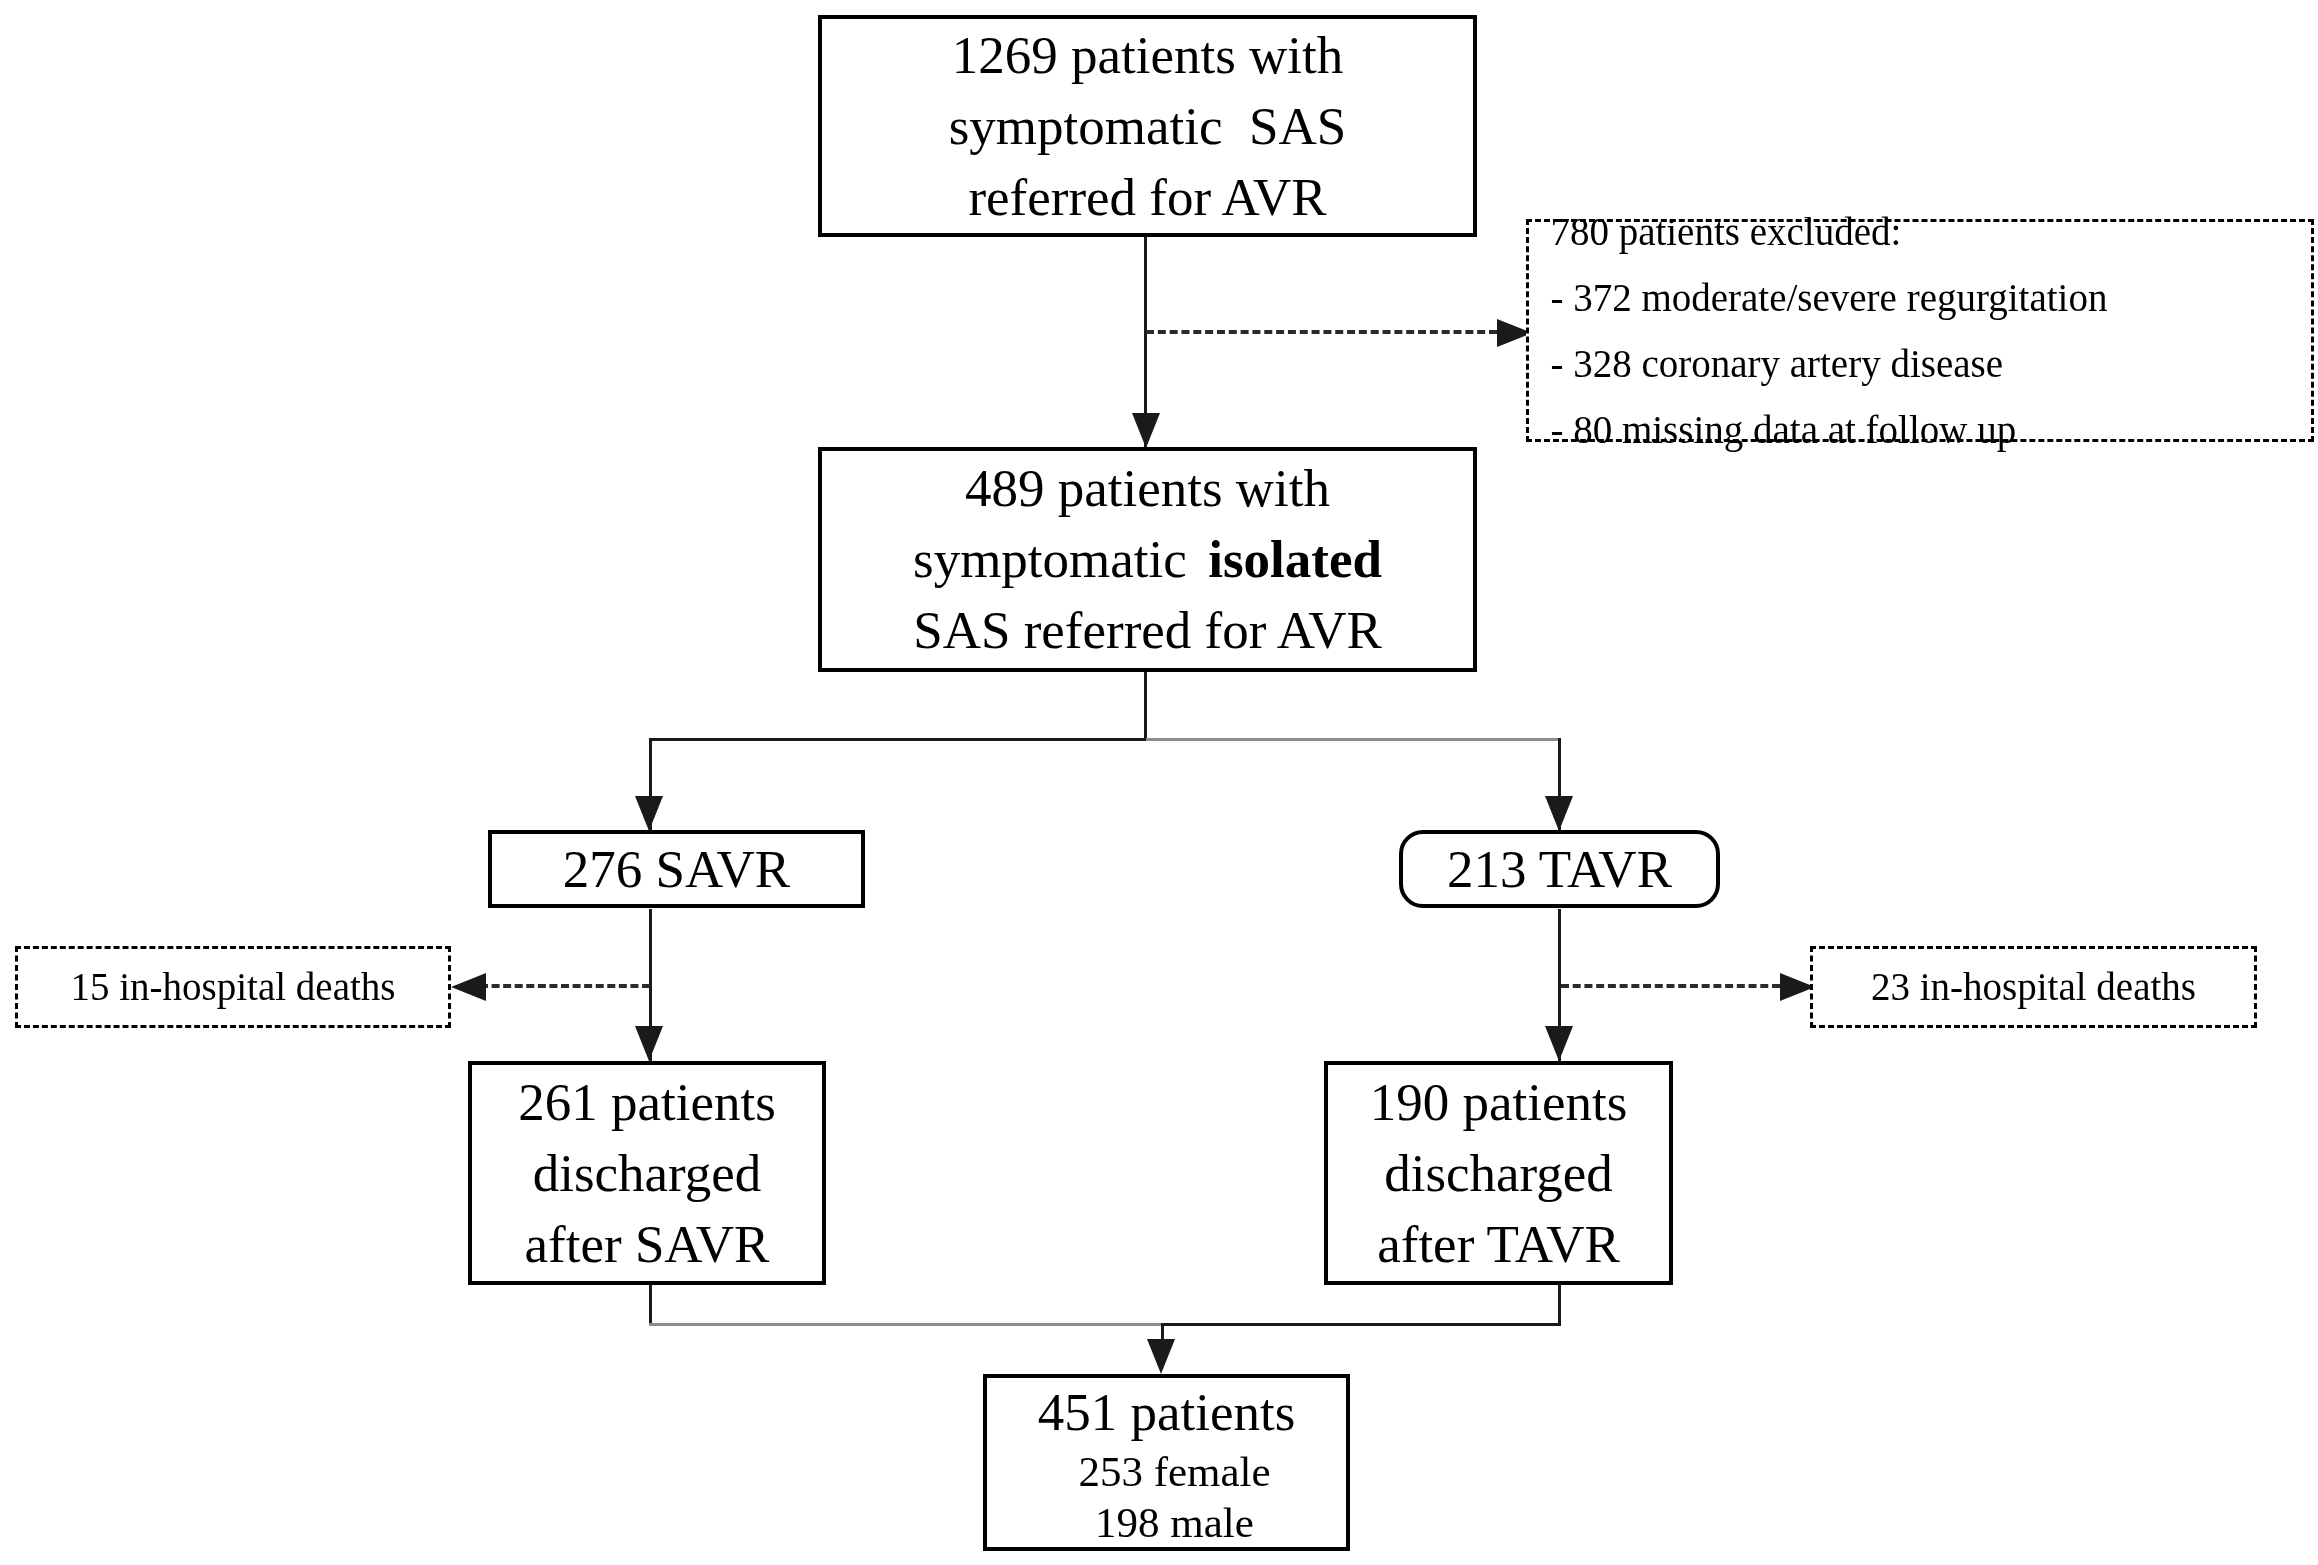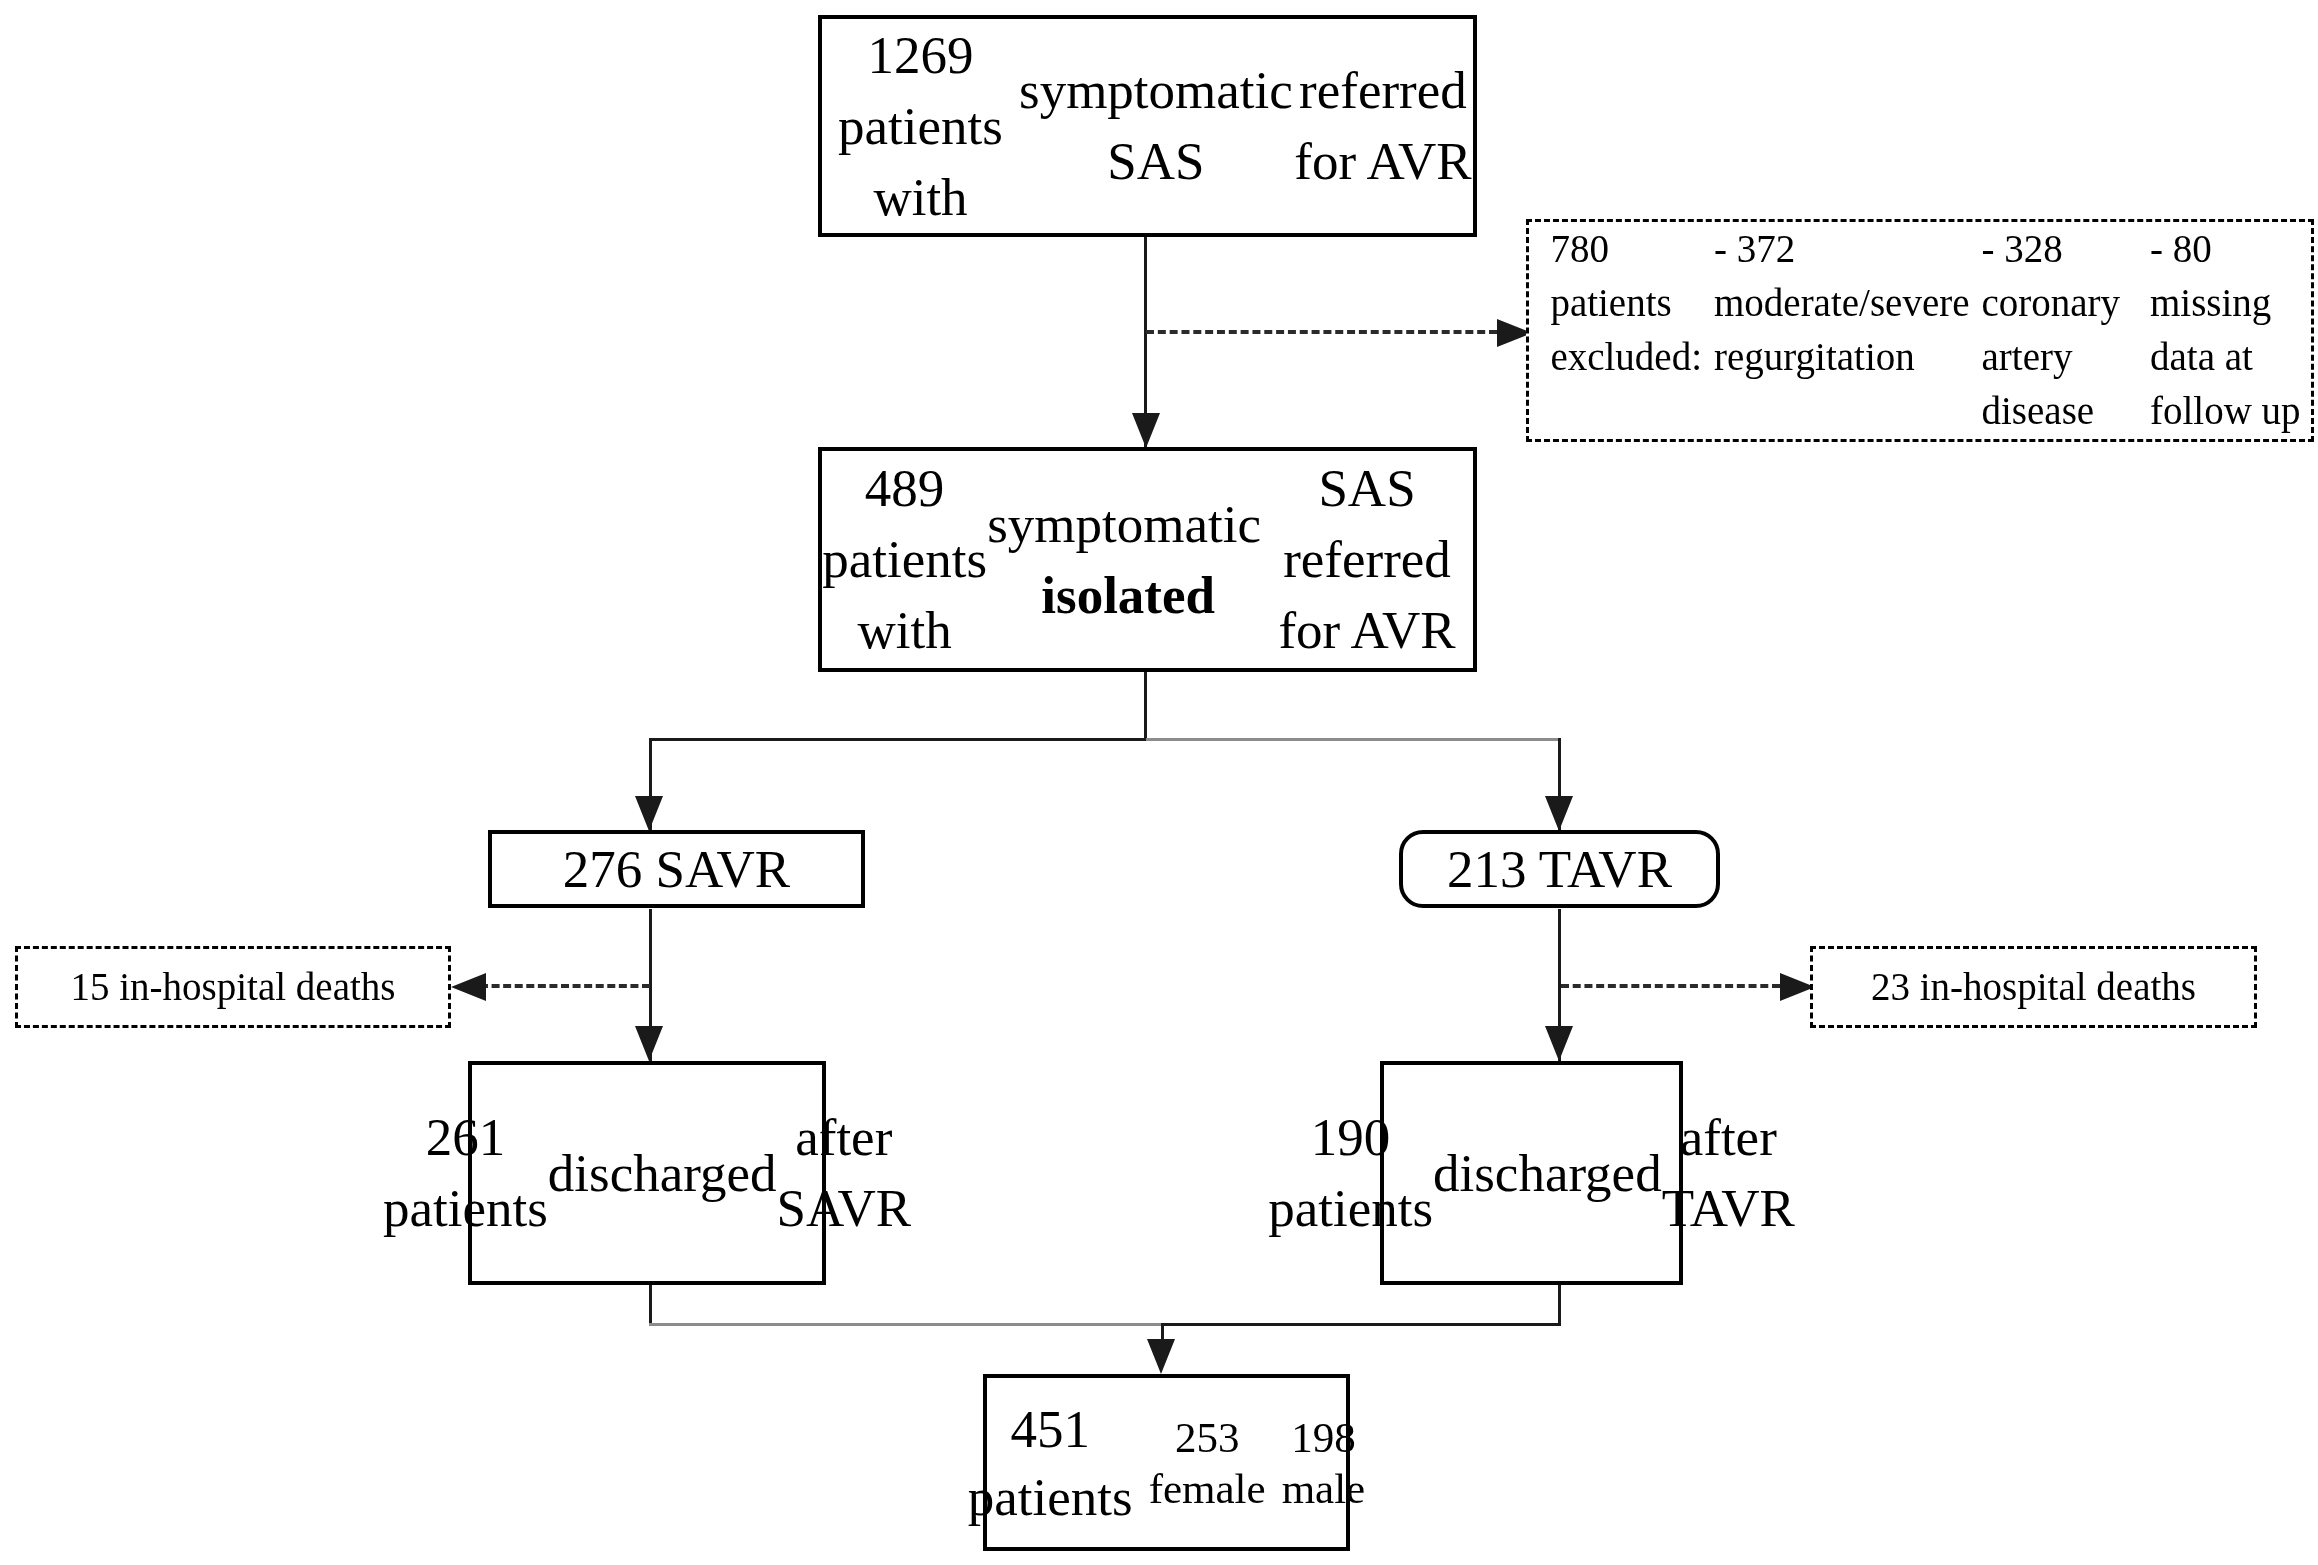--- a/index.html
+++ b/index.html
@@ -14,21 +14,21 @@
     position:relative;
     width:2319px;height:1566px;
     background:var(--background);
     font-family:"Liberation Serif","DejaVu Serif",serif;
     color:var(--text);
   }
   .box{
     position:absolute;
     box-sizing:border-box;
     background:var(--background);
-    display:flex;flex-direction:row;
+    display:flex;flex-direction:column;
     align-items:center;justify-content:center;
     text-align:center;
   }
   .solid{border:4.1px solid #000;}
   .dashed{border:3.3px dashed #000;gap:12px;}
   .line{display:block;white-space:pre-wrap;}
   .big{font-size:53px;line-height:71px;}
   .mid{font-size:53px;line-height:71px;}
   .small{font-size:39px;line-height:54px;}
   .sub{font-size:43px;line-height:51px;margin-left:16px;}
@@ -103,21 +103,21 @@
   <div class="arr arr-right" style="left:1780px;top:973px;"></div>
   <div class="box dashed" style="left:1810px;top:946px;width:447px;height:82px;">
     <span class="line small">23 in-hospital deaths</span>
   </div>
 
   <div class="box solid" style="left:468px;top:1061px;width:358px;height:224px;">
     <span class="line big">261 patients</span>
     <span class="line big">discharged</span>
     <span class="line big">after SAVR</span>
   </div>
-  <div class="box solid" style="left:1380px;top:1061px;width:303px;height:224px;">
+  <div class="box solid" style="left:1324px;top:1061px;width:349px;height:224px;">
     <span class="line big">190 patients</span>
     <span class="line big">discharged</span>
     <span class="line big">after TAVR</span>
   </div>
 
   <div class="vline" style="left:649px;top:1285px;width:3.3px;height:41px;"></div>
   <div class="vline" style="left:1558px;top:1285px;width:3.3px;height:41px;"></div>
   <div class="hline-gray" style="left:649px;top:1323px;width:514px;height:3.3px;"></div>
   <div class="hline" style="left:1163px;top:1323px;width:398px;height:3.3px;"></div>
   <div class="vline" style="left:1161px;top:1323px;width:3.3px;height:33px;"></div>

